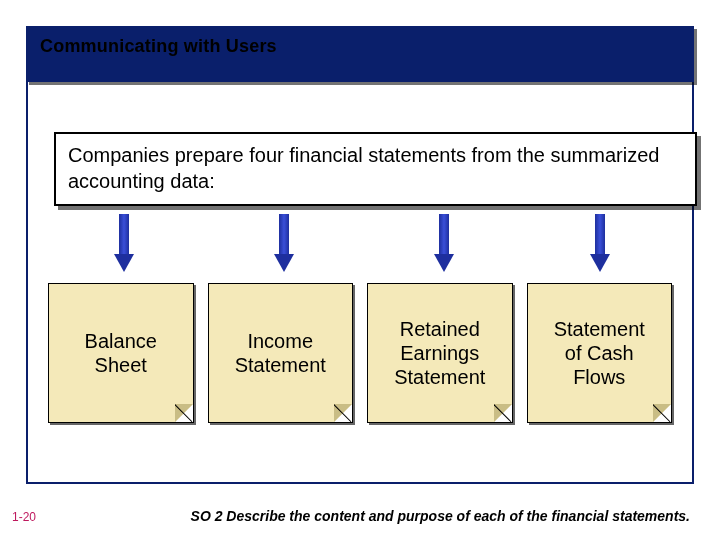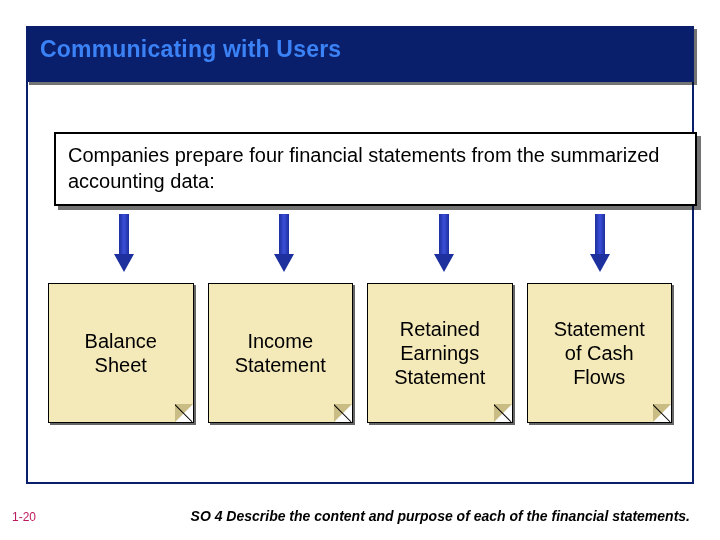--- a/index.html
+++ b/index.html
@@ -26,22 +26,22 @@
     width: 668px;
     height: 56px;
     background: #0a1f6b;
     box-shadow: 3px 3px 0 rgba(0,0,0,0.55);
     z-index: 2;
   }
   .title-text {
     position: absolute;
     left: 40px;
     top: 36px;
-    color: #3b82f6;
-    font-size: 23px;
+    color: #000000;
+    font-size: 18px;
     font-weight: bold;
     z-index: 3;
     letter-spacing: 0.2px;
   }
   .info-box {
     position: absolute;
     left: 54px;
     top: 132px;
     width: 643px;
     height: 74px;
@@ -195,13 +195,13 @@
     <div class="fold-line"></div>
   </div>
   <div class="card">
     <span>Statement<br>of Cash<br>Flows</span>
     <div class="fold"></div>
     <div class="fold-line"></div>
   </div>
 </div>
 
 <div class="page-num">1-20</div>
-<div class="footer-note">SO 4  Describe the content and purpose of each of the financial statements.</div>
+<div class="footer-note">SO 2  Describe the content and purpose of each of the financial statements.</div>
 
 </body></html>

